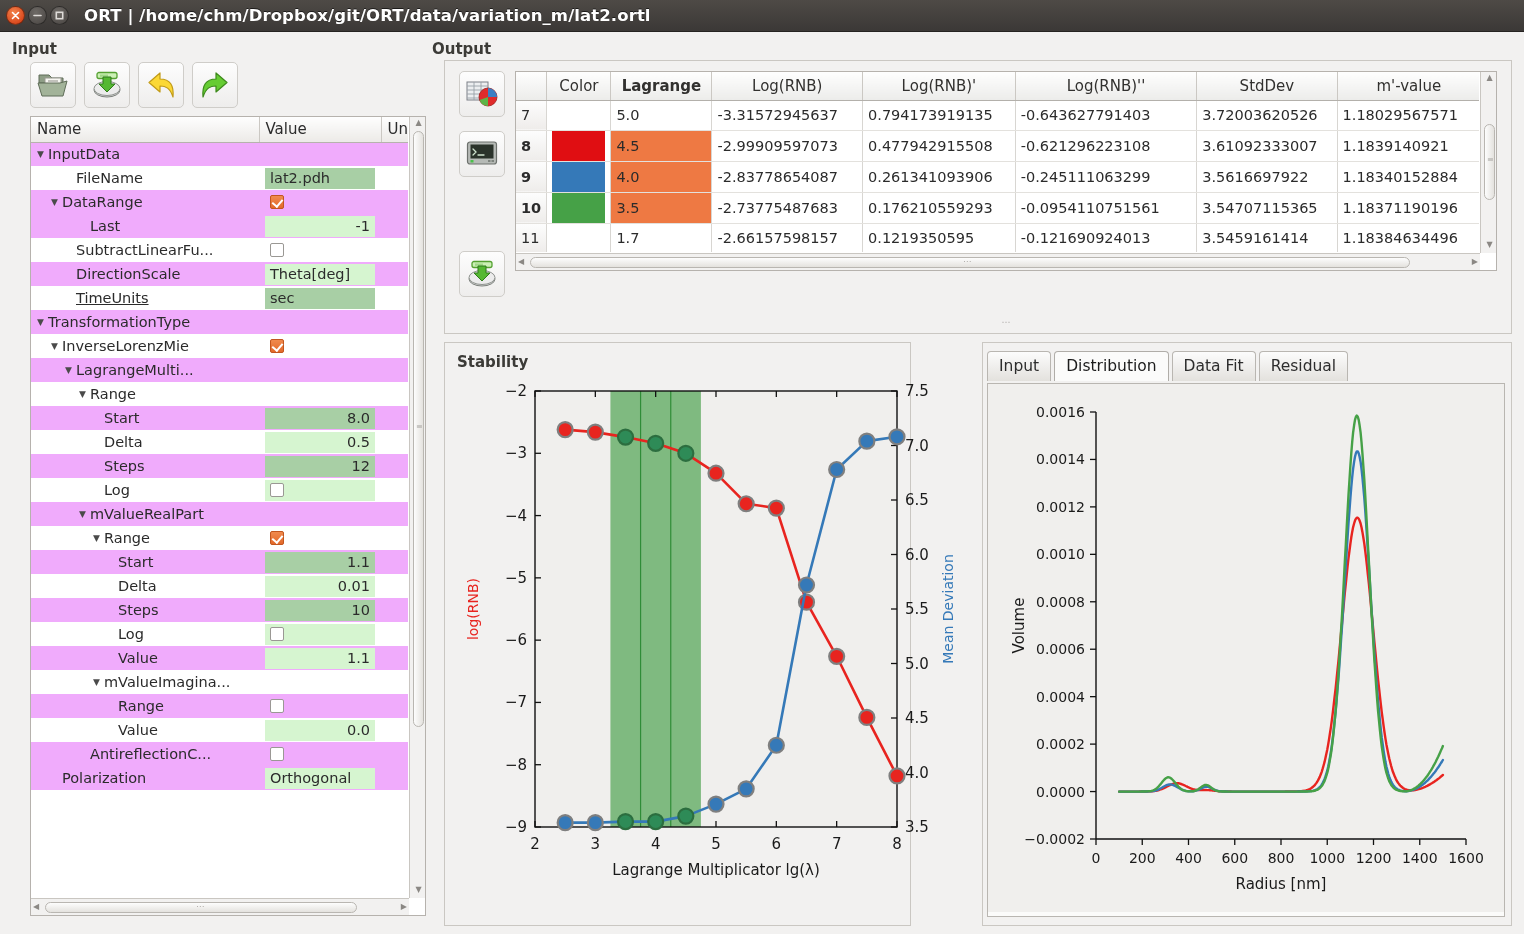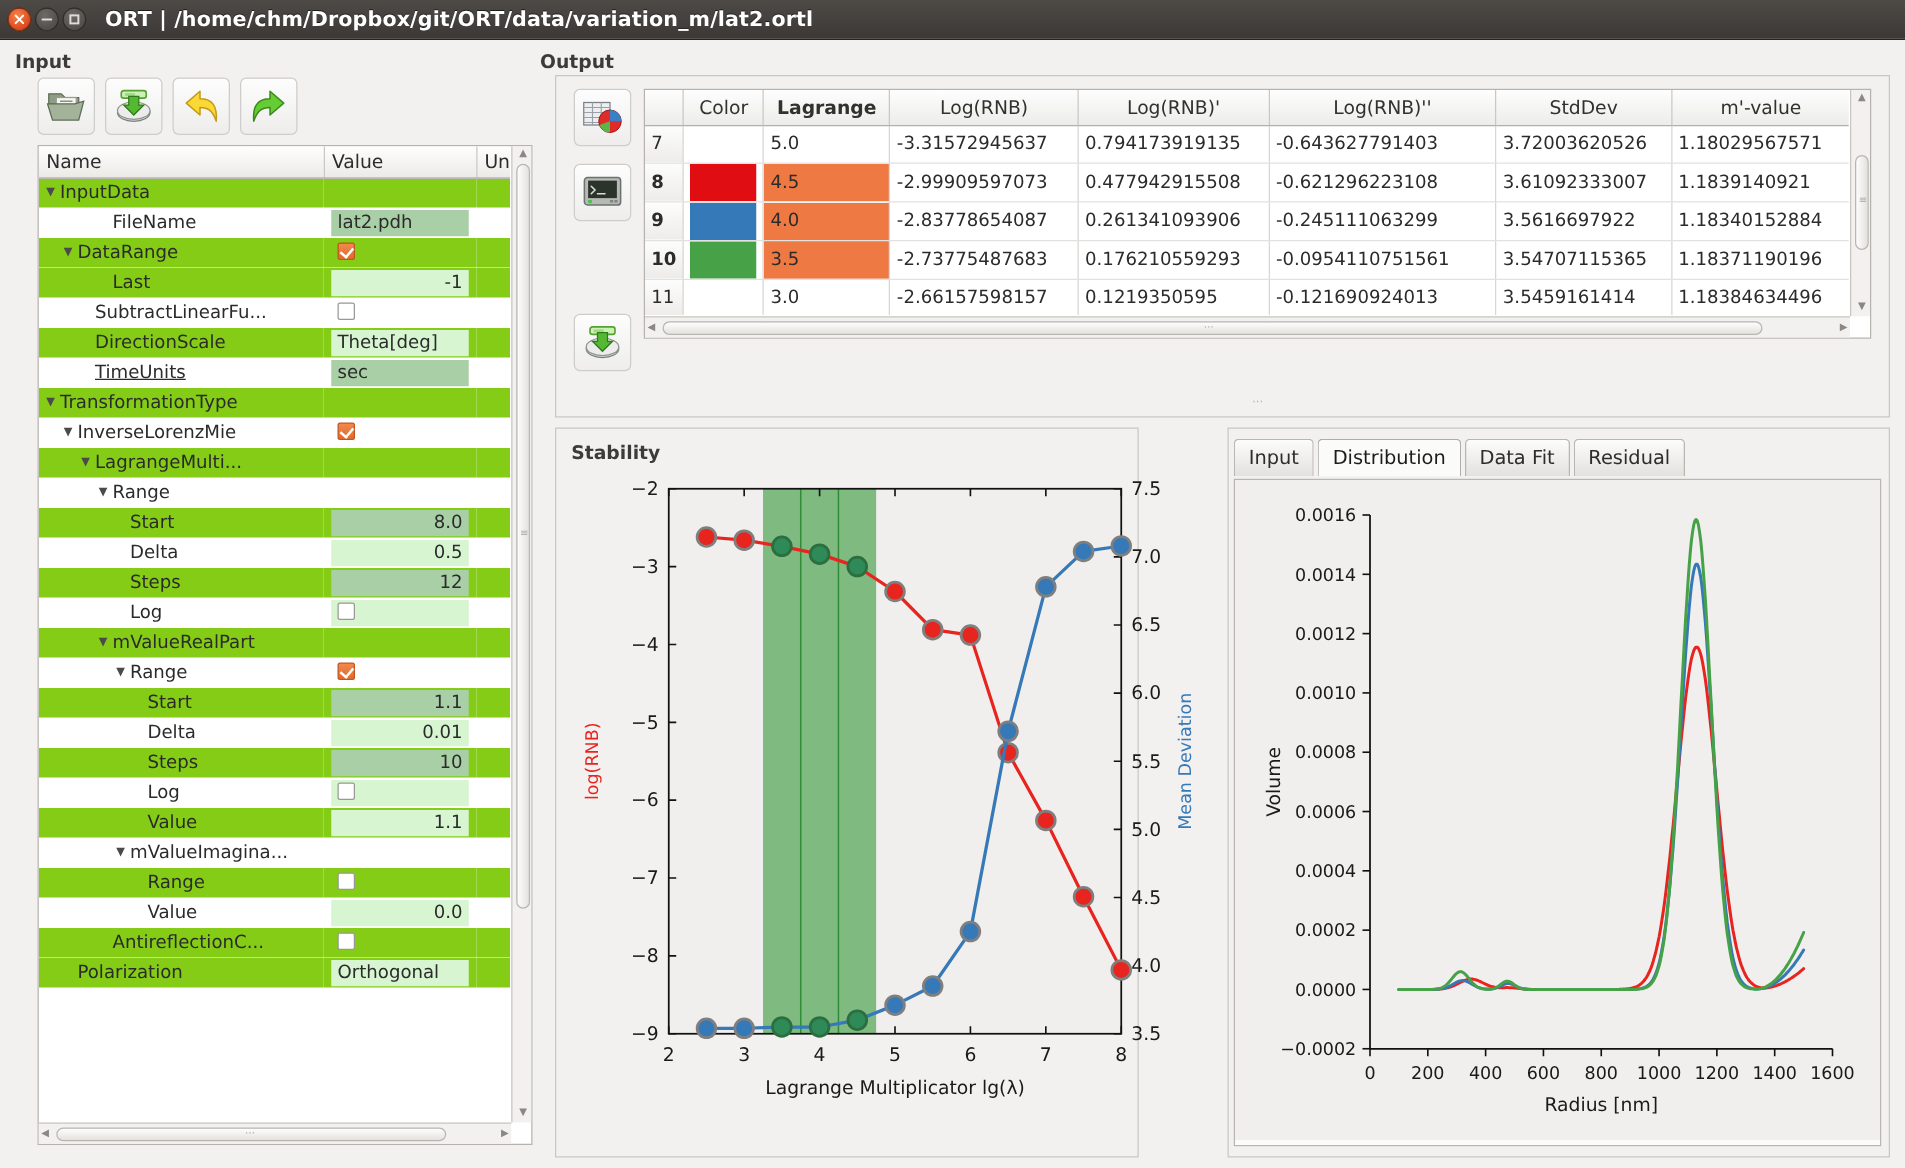--- a/index.html
+++ b/index.html
@@ -66,21 +66,21 @@
     background: linear-gradient(to bottom, #fefefe, #eceae7);
     border-right: 1px solid #cbc8c3;
     border-bottom: 1px solid #b6b2ad;
     text-align: left; font-weight: normal; color: #2c2c2c;
     padding: 3px 6px; height: 25px; font-size: 15px;
   }
   table.tree td {
     height: 24px; padding: 0 6px; color: #2b2b2b;
     white-space: nowrap; overflow: hidden;
   }
-  tr.alt td { background: #84cc16; }
+  tr.alt td { background: #f0abfc; }
   td.nm { font-size: 14.5px; }
   td.val { font-size: 14.5px; }
   .vbox { display:block; padding: 2px 5px; height: 21px; line-height: 17px; }
   .v-dark  { background: #a8cfa5; }
   .v-light { background: #d6f5d0; }
   .v-right { text-align: right; }
   .tw { display:inline-block; width: 11px; color:#4a4a4a; font-size: 9px; vertical-align: 2px;}
   .chk {
     display:inline-block; width: 14px; height: 14px; border-radius: 2px;
     border: 1px solid #9a9894; background: #fff; vertical-align: -2px;
@@ -245,21 +245,21 @@
               <th style="border-right:none">Unit</th>
             </tr>
           </thead>
           <tbody id="tree-body">
               <tr class="alt">
                 <td class="nm" style="padding-left: 6px;"><span class="tw">▼</span><span>InputData</span></td>
                 <td class="val"></td>
                 <td></td>
               </tr>
               <tr>
-                <td class="nm" style="padding-left: 48px;"><span class="tw"></span><span>FileName</span></td>
+                <td class="nm" style="padding-left: 34px;"><span class="tw"></span><span>FileName</span></td>
                 <td class="val">
                   <span class="vbox v-dark">lat2.pdh</span>
                 </td>
                 <td></td>
               </tr>
               <tr class="alt">
                 <td class="nm" style="padding-left: 20px;"><span class="tw">▼</span><span>DataRange</span></td>
                 <td class="val">
                   <span class="vbox"><span class="chk on"></span></span>
                 </td>
@@ -546,21 +546,21 @@
                 <td class="sel" style="background: rgb(238, 121, 67);">3.5</td>
                 <td>-2.73775487683</td>
                 <td>0.176210559293</td>
                 <td>-0.0954110751561</td>
                 <td>3.54707115365</td>
                 <td>1.18371190196</td>
               </tr>
               <tr>
                 <td class="rowhdr">11</td>
                 <td class="swatch"></td>
-                <td>3.0</td>
+                <td>1.7</td>
                 <td>-2.66157598157</td>
                 <td>0.1219350595</td>
                 <td>-0.121690924013</td>
                 <td>3.5459161414</td>
                 <td>1.18384634496</td>
               </tr>
             </tbody>
         </table>
       </div>
       <div class="sb-v">

